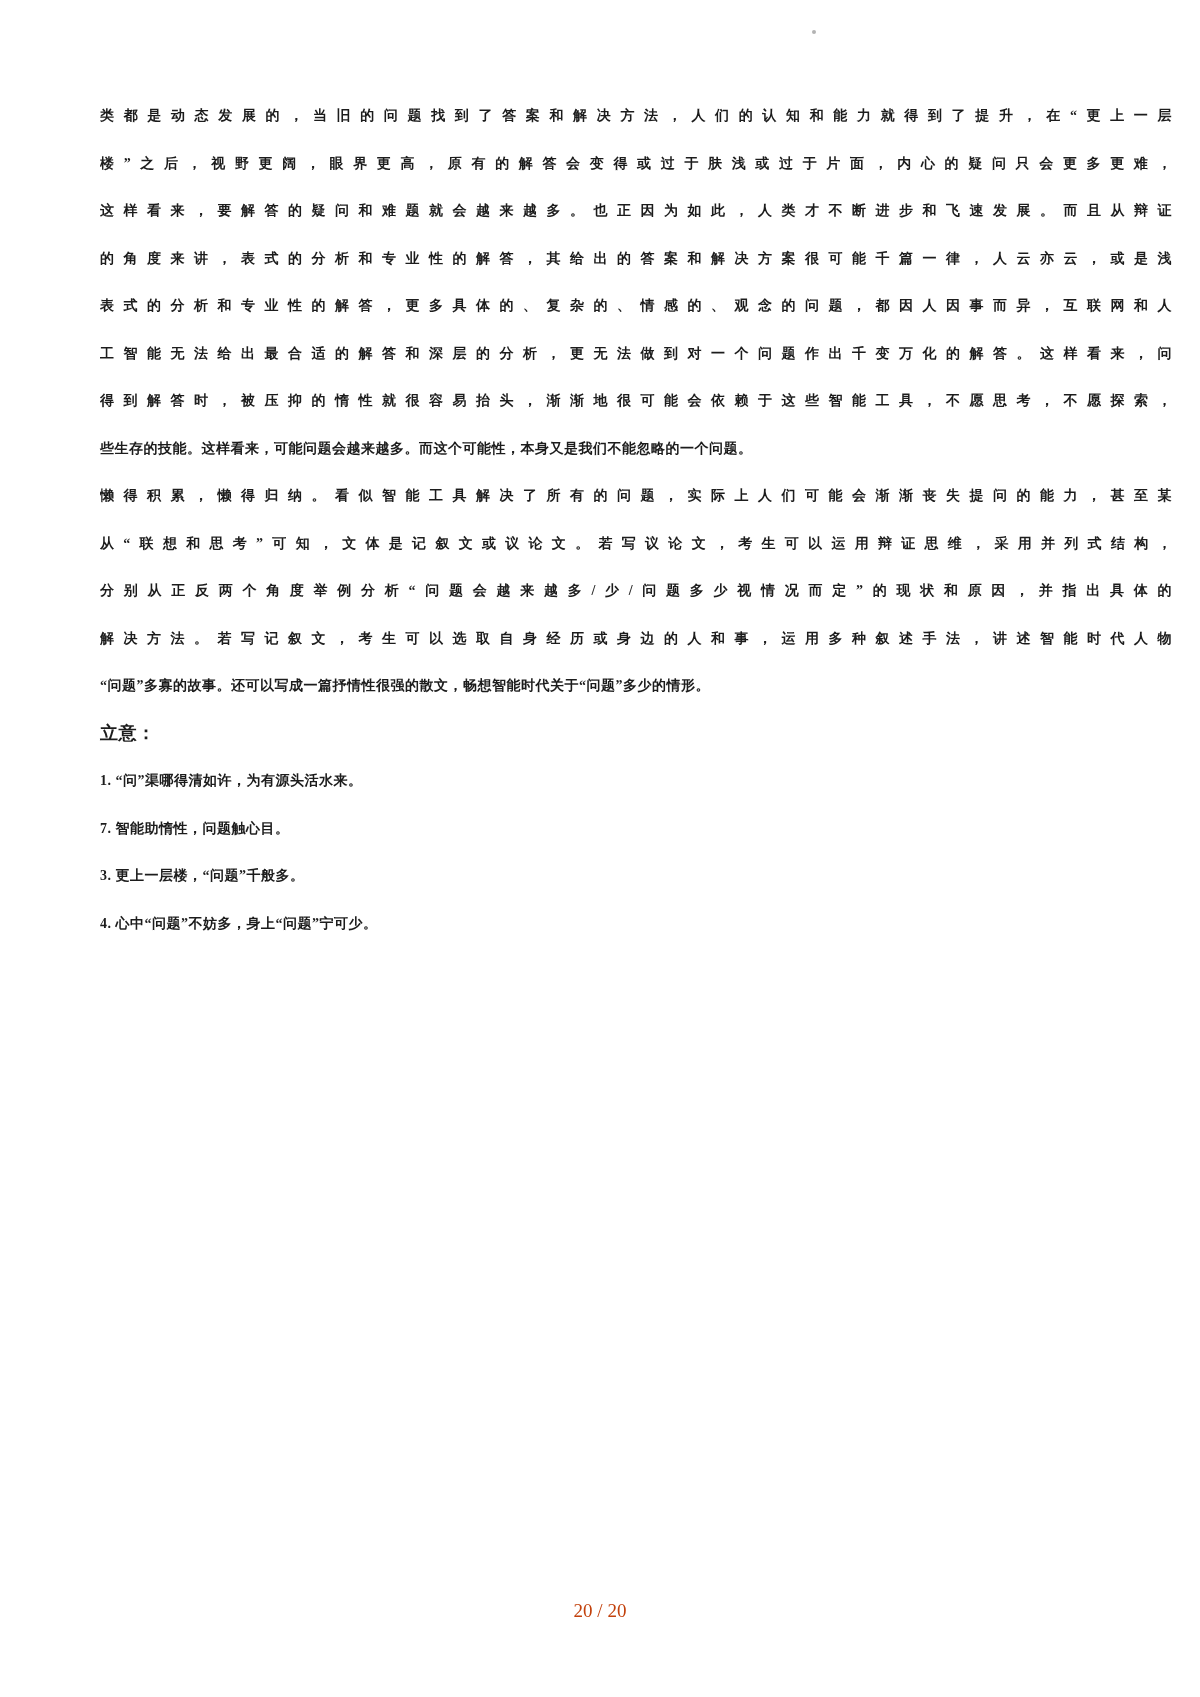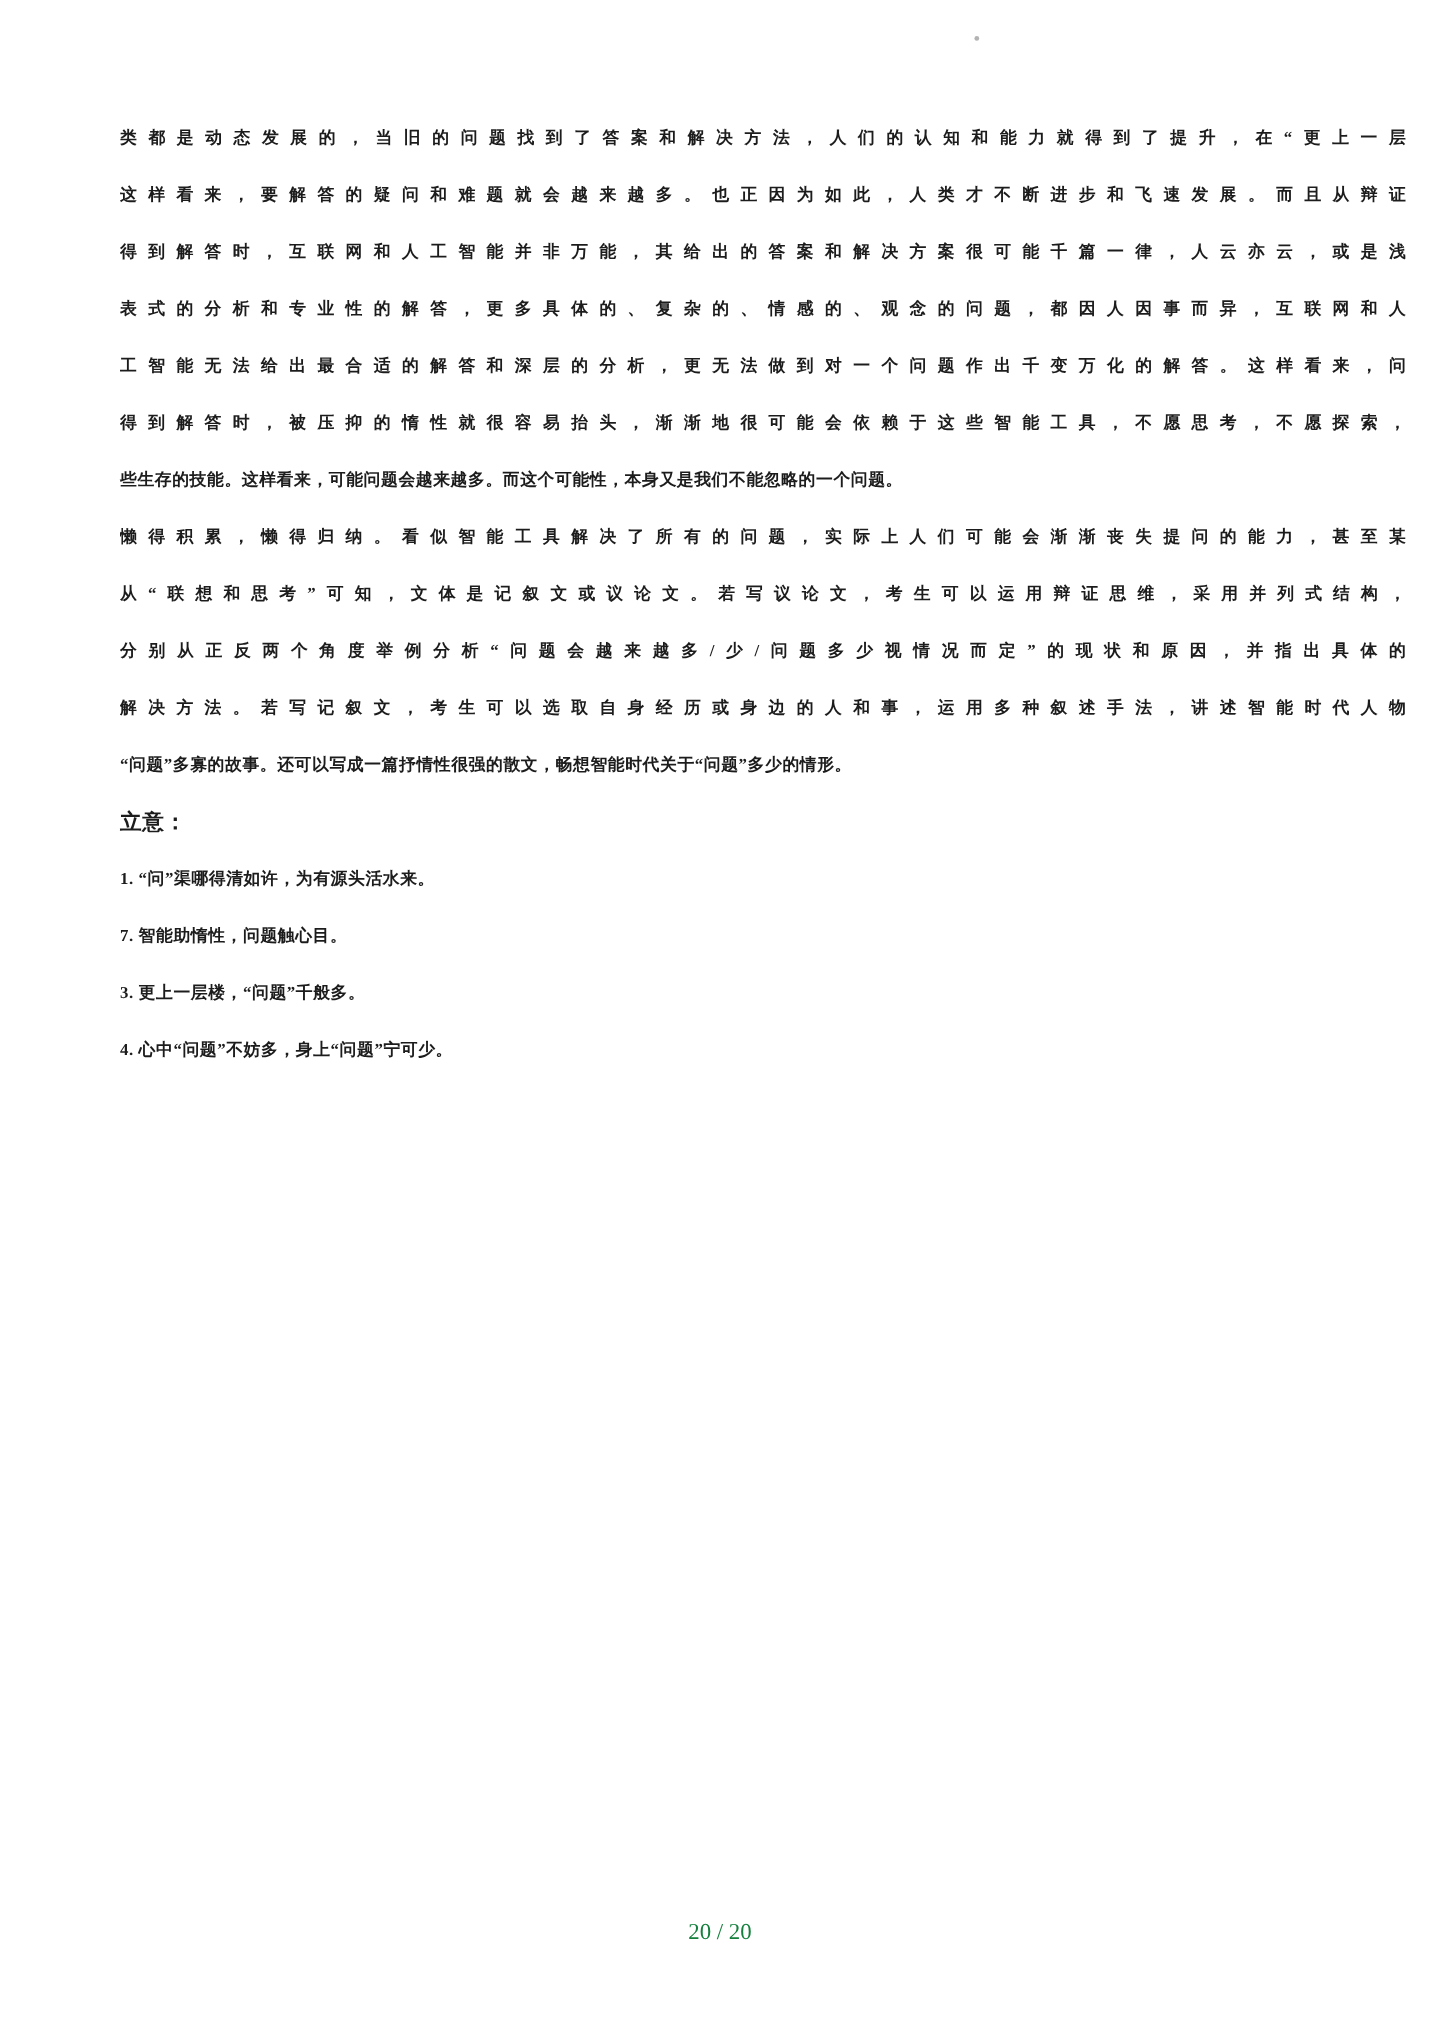--- a/index.html
+++ b/index.html
@@ -50,34 +50,35 @@
     font-weight: bold;
     font-size: 18px;
   }
   .footer {
     position: absolute;
     left: 0;
     top: 1600px;
     width: 100%;
     text-align: center;
     font-size: 19px;
-    color: #15803d;
+    color: #c2410c;
   }
 </style>
 </head>
 <body>
 
 <div class="page">
 
   <span class="artifact-dot"></span>
 
   <div class="text-block">
     <div class="line j">类都是动态发展的，当旧的问题找到了答案和解决方法，人们的认知和能力就得到了提升，在“更上一层</div>
+    <div class="line j">楼”之后，视野更阔，眼界更高，原有的解答会变得或过于肤浅或过于片面，内心的疑问只会更多更难，</div>
     <div class="line j">这样看来，要解答的疑问和难题就会越来越多。也正因为如此，人类才不断进步和飞速发展。而且从辩证</div>
-    <div class="line j">得到解答时，互联网和人工智能并非万能，其给出的答案和解决方案很可能千篇一律，人云亦云，或是浅</div>
+    <div class="line j">的角度来讲，表式的分析和专业性的解答，其给出的答案和解决方案很可能千篇一律，人云亦云，或是浅</div>
     <div class="line j">表式的分析和专业性的解答，更多具体的、复杂的、情感的、观念的问题，都因人因事而异，互联网和人</div>
     <div class="line j">工智能无法给出最合适的解答和深层的分析，更无法做到对一个问题作出千变万化的解答。这样看来，问</div>
     <div class="line j">得到解答时，被压抑的惰性就很容易抬头，渐渐地很可能会依赖于这些智能工具，不愿思考，不愿探索，</div>
     <div class="line">些生存的技能。这样看来，可能问题会越来越多。而这个可能性，本身又是我们不能忽略的一个问题。</div>
     <div class="line j">懒得积累，懒得归纳。看似智能工具解决了所有的问题，实际上人们可能会渐渐丧失提问的能力，甚至某</div>
     <div class="line j">从“联想和思考”可知，文体是记叙文或议论文。若写议论文，考生可以运用辩证思维，采用并列式结构，</div>
     <div class="line j">分别从正反两个角度举例分析“问题会越来越多/少/问题多少视情况而定”的现状和原因，并指出具体的</div>
     <div class="line j">解决方法。若写记叙文，考生可以选取自身经历或身边的人和事，运用多种叙述手法，讲述智能时代人物</div>
     <div class="line">“问题”多寡的故事。还可以写成一篇抒情性很强的散文，畅想智能时代关于“问题”多少的情形。</div>
 

